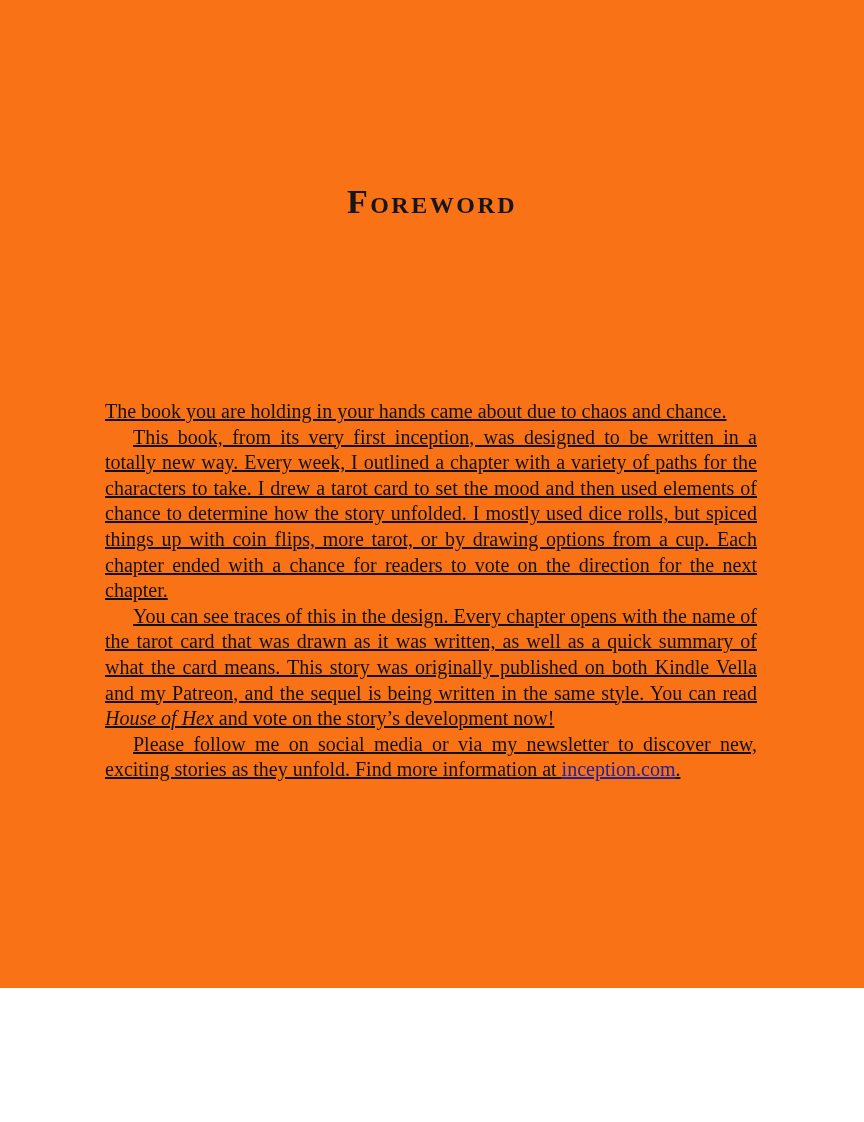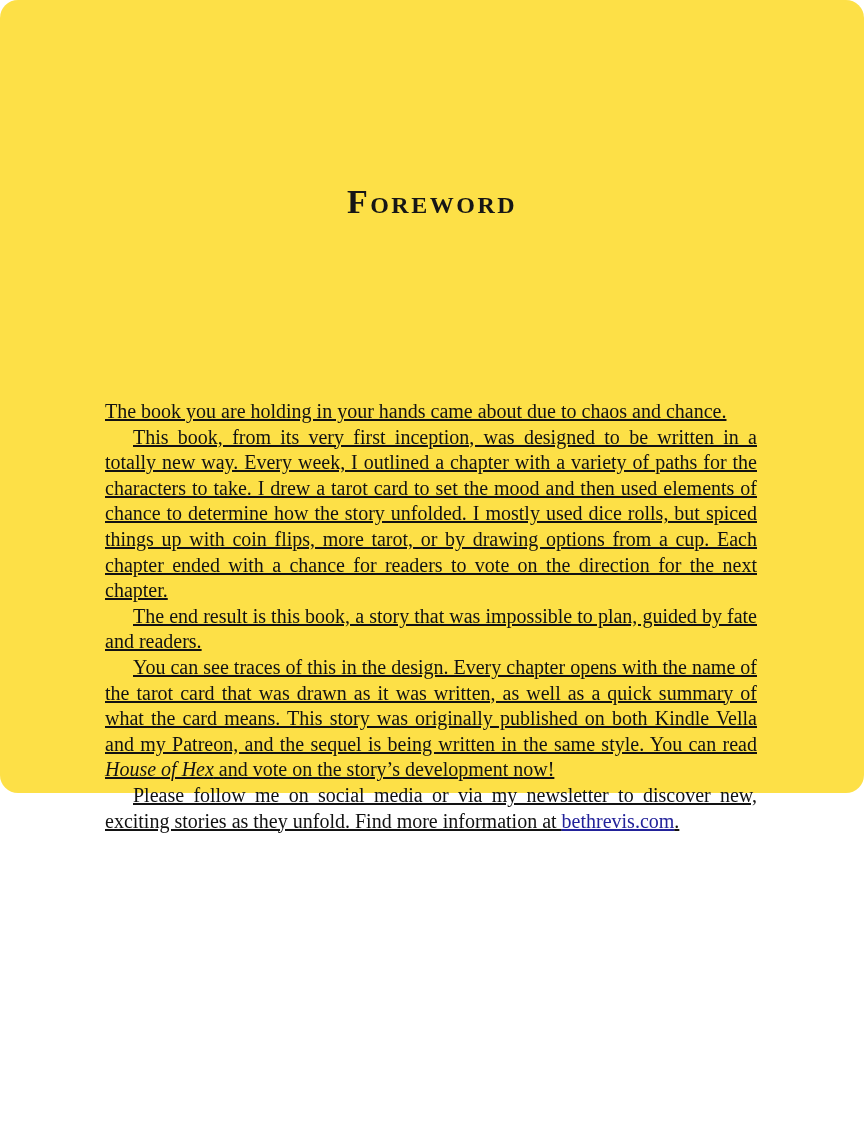--- a/index.html
+++ b/index.html
@@ -8,25 +8,24 @@
     background: #ffffff;
   }
   body {
     width: 864px;
     height: 1122px;
     overflow: hidden;
   }
   .page {
     position: relative;
     width: 864px;
-    height: 793px;
-    background: #fde047;
+    height: 988px;
+    background: #f97316;
     font-family: "Liberation Serif", serif;
     color: #121212;
-    border-radius: 18px;
   }
   .chapter-title {
     position: absolute;
     top: 183px;
     left: 0;
     width: 100%;
     margin: 0;
     text-align: center;
     font-family: "Liberation Serif", serif;
     font-variant: small-caps;
@@ -71,21 +70,20 @@
 <div class="page">
 
   <h1 class="chapter-title">Foreword</h1>
 
   <div class="body-text">
 
     <p class="para no-indent"><span>The book you are holding in your hands came about due to chaos and chance.</span></p>
 
     <p class="para"><span>This book, from its very first inception, was designed to be written in a totally new way. Every week, I outlined a chapter with a variety of paths for the characters to take. I drew a tarot card to set the mood and then used elements of chance to determine how the story unfolded. I mostly used dice rolls, but spiced things up with coin flips, more tarot, or by drawing options from a cup. Each chapter ended with a chance for readers to vote on the direction for the next chapter.</span></p>
 
-    <p class="para"><span>The end result is this book, a story that was impossible to plan, guided by fate and readers.</span></p>
 
     <p class="para"><span>You can see traces of this in the design. Every chapter opens with the name of the tarot card that was drawn as it was written, as well as a quick summary of what the card means. This story was originally published on both Kindle Vella and my Patreon, and the sequel is being written in the same style. You can read </span><em>House of Hex</em><span> and vote on the story’s development now!</span></p>
 
-    <p class="para"><span>Please follow me on social media or via my newsletter to discover new, exciting stories as they unfold. Find more information at </span><a class="link" href="#">bethrevis.com</a><span>.</span></p>
+    <p class="para"><span>Please follow me on social media or via my newsletter to discover new, exciting stories as they unfold. Find more information at </span><a class="link" href="#">inception.com</a><span>.</span></p>
 
   </div>
 
 </div>
 
 </body></html>

